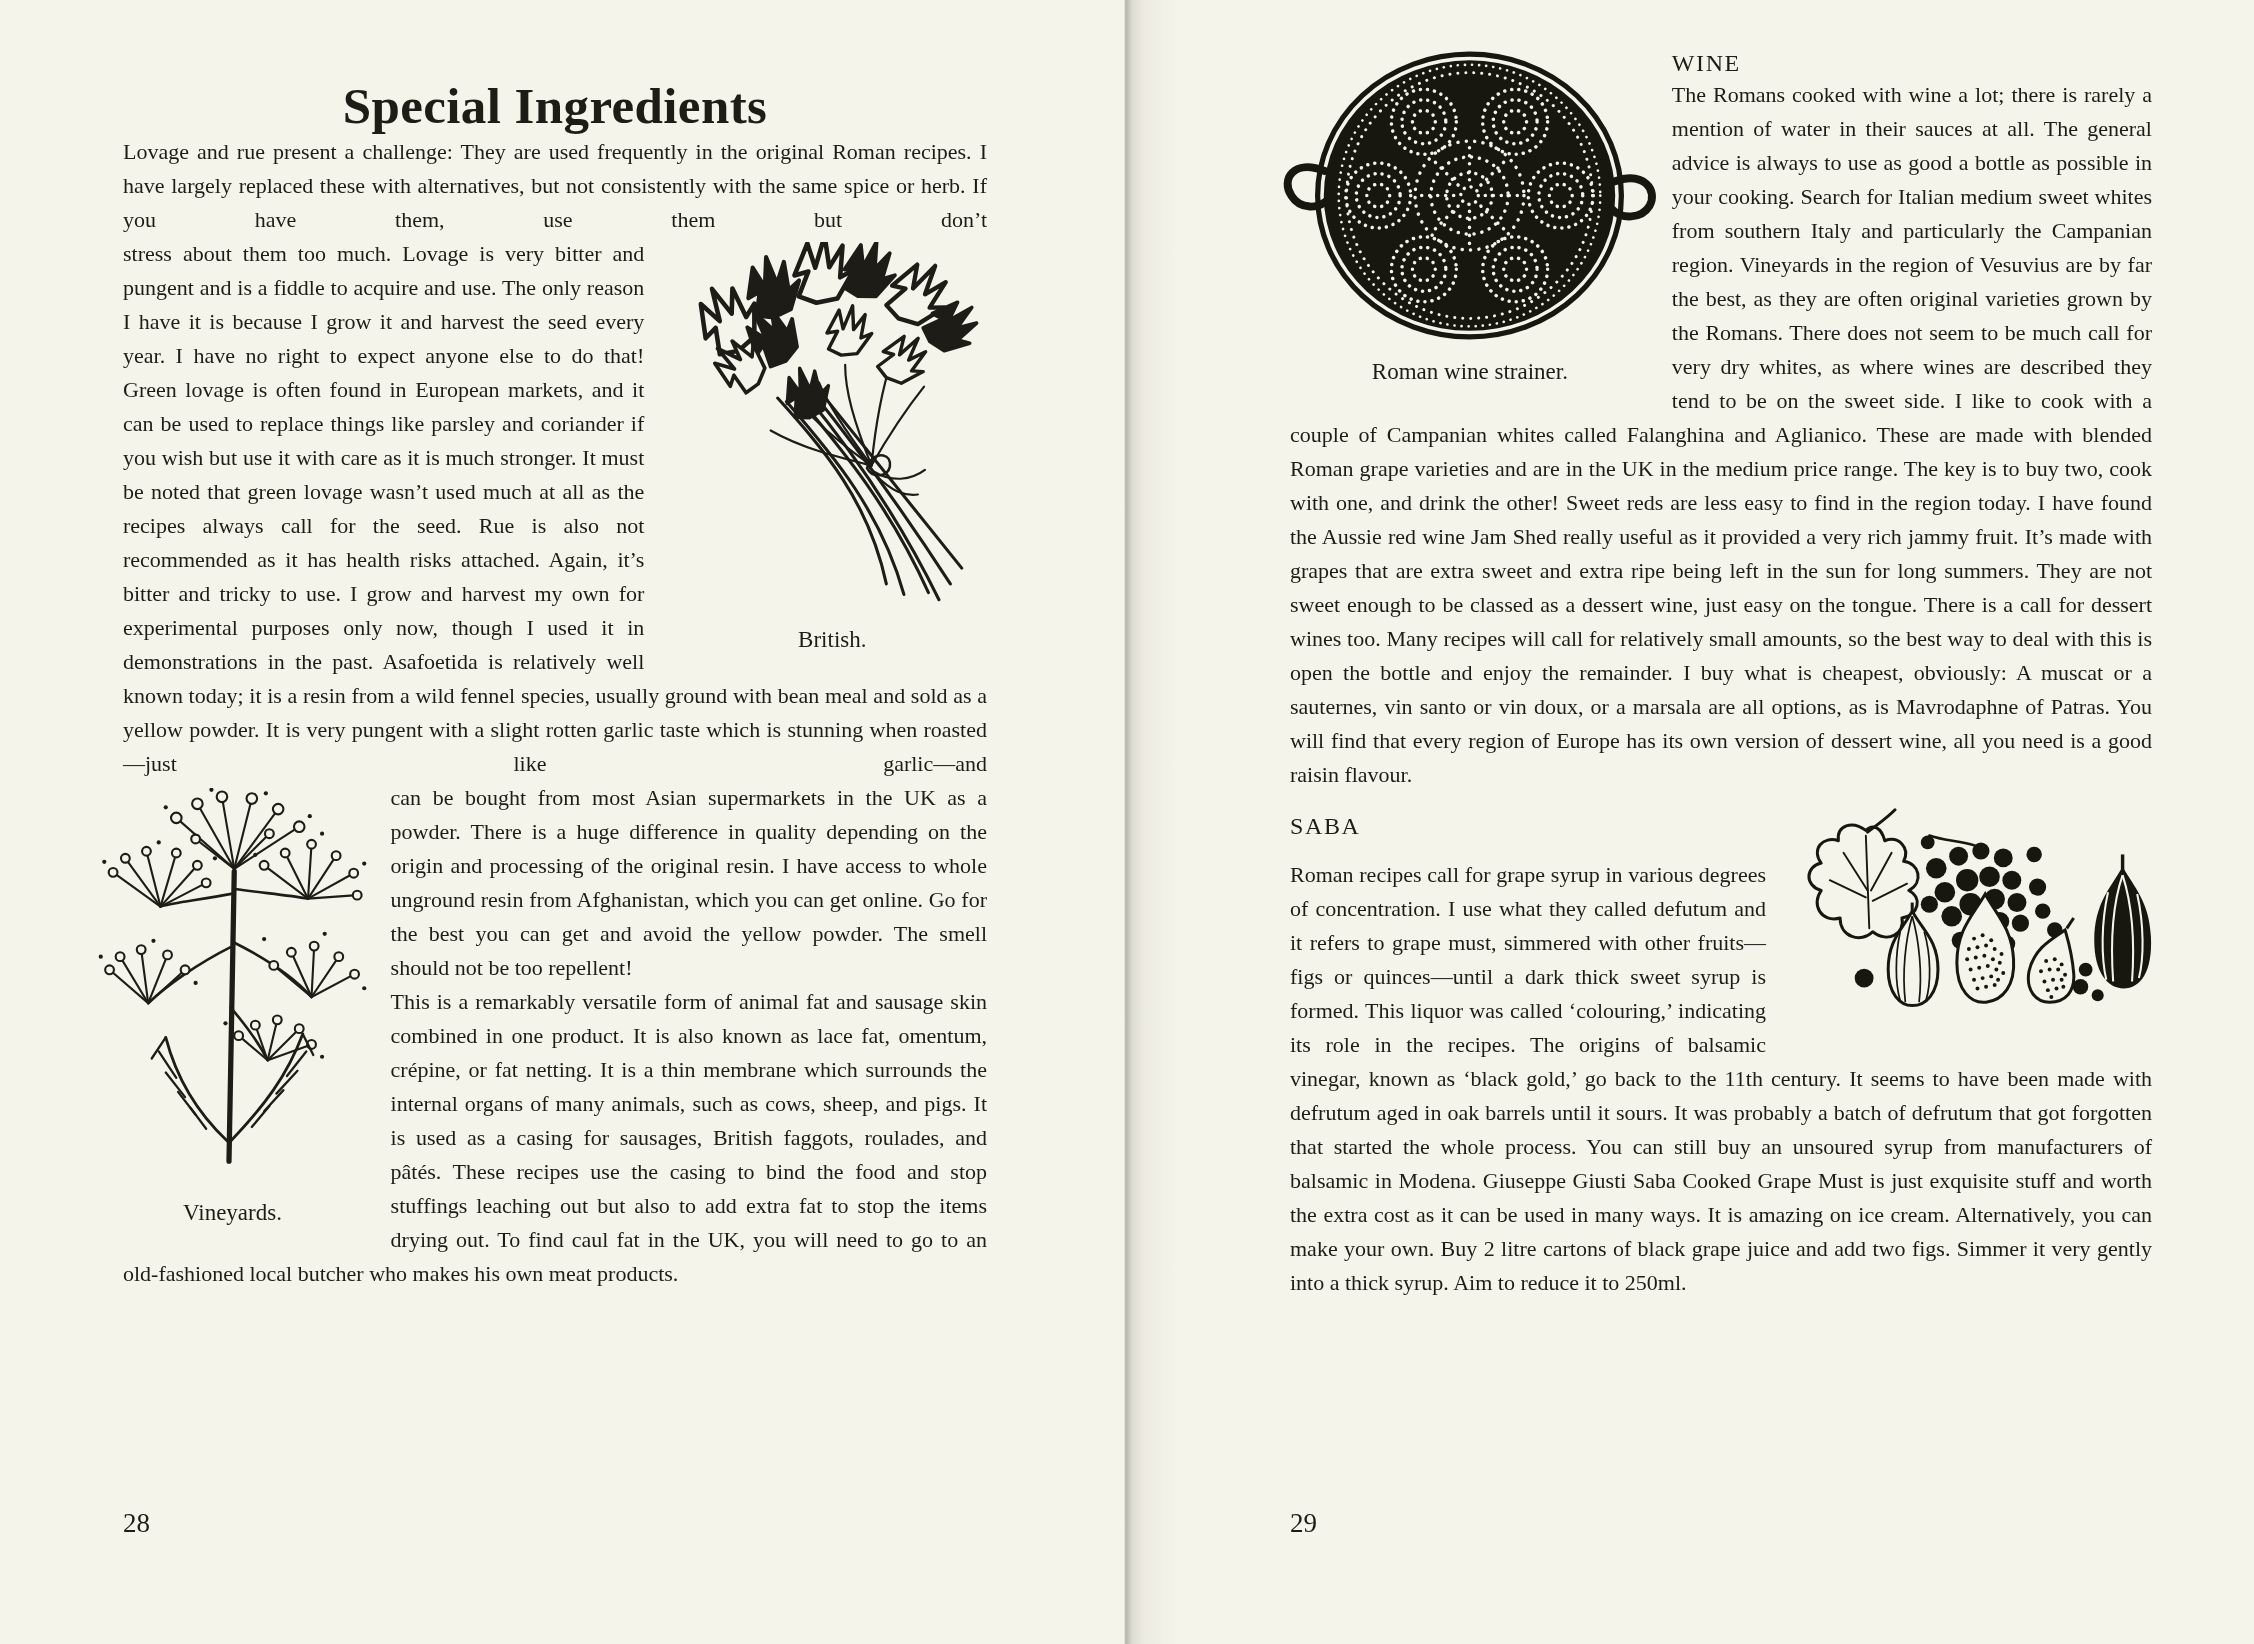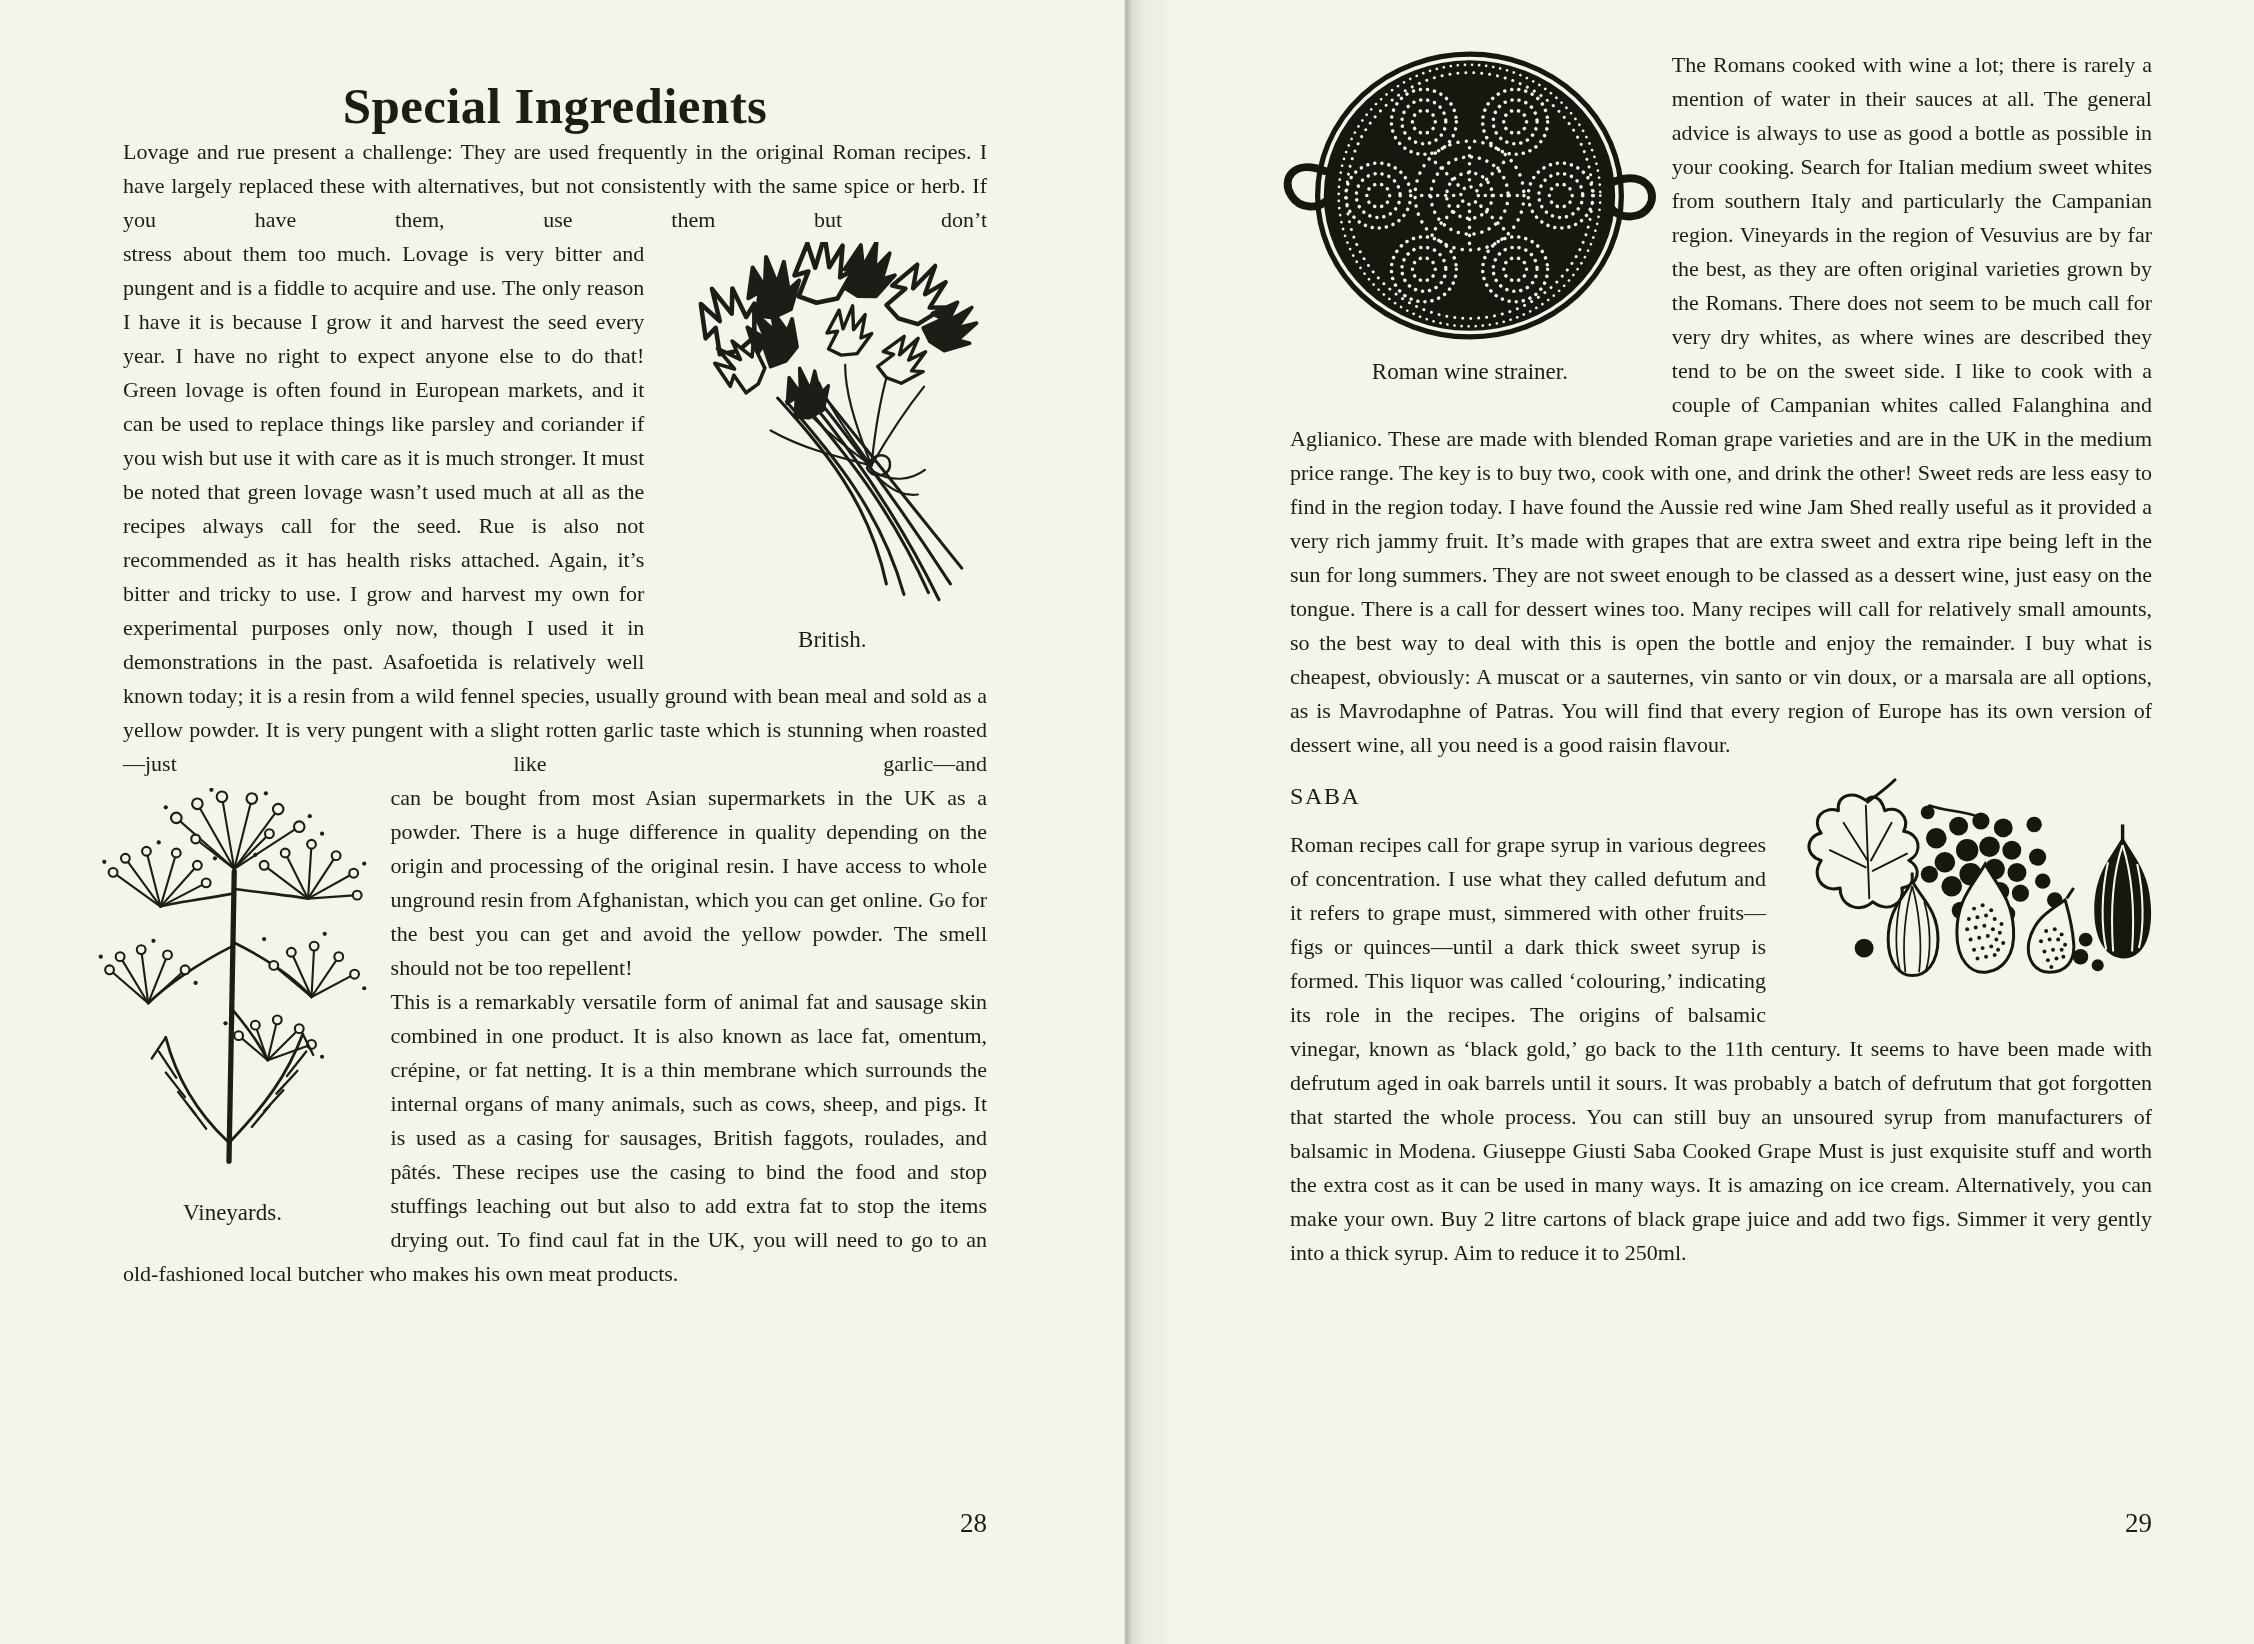--- a/index.html
+++ b/index.html
@@ -43,21 +43,21 @@
   .fig-strainer{float:left;width:395px;margin:0 4.4px 16px -17.6px;}
   .fig-grapes{float:right;width:395px;margin:-10.5px -35px 12.3px 26px;}
   .sp-heading-1{margin-top:40px;margin-bottom:8px;}
   .sp-heading-2{margin-top:32px;margin-bottom:8.8px;}
   .mt-flow{margin-top:0;}
   .wine-block{margin-top:48px;}
   .wine-head{margin-top:30px;margin-bottom:8px;}
   .saba-block{margin-top:19.3px;}
   .pagenum{
     position:absolute;top:1508px;left:0;width:100%;
-    text-align:right;font-size:27px;
+    text-align:left;font-size:27px;
   }
   svg{display:block;}
 </style>
 </head>
 <body>
 
 <div class="page page-left">
 
   <h1 class="title">Special Ingredients</h1>
 
@@ -275,20 +275,21 @@
             <circle cx="173" cy="84" r="37" stroke-dasharray="0.1 8"></circle>
           <circle cx="277" cy="84" r="13" stroke-dasharray="0.1 8"></circle>
             <circle cx="277" cy="84" r="25" stroke-dasharray="0.1 8"></circle>
             <circle cx="277" cy="84" r="37" stroke-dasharray="0.1 8"></circle>
           <circle cx="225" cy="168" r="140" stroke-dasharray="0.1 9" stroke-width="3.4"></circle>
           <circle cx="225" cy="168" r="149" stroke-dasharray="0.1 8" stroke-width="3"></circle>
         </g>
       </svg>
       <figcaption>Roman wine strainer.</figcaption>
     </figure>
+    <h2 class="shead wine-head">WINE</h2>
     <p class="para">The Romans cooked with wine a lot; there is rarely a mention of water in their sauces at all. The general advice is always to use as good a bottle as possible in your cooking. Search for Italian medium sweet whites from southern Italy and particularly the Campanian region. Vineyards in the region of Vesuvius are by far the best, as they are often original varieties grown by the Romans. There does not seem to be much call for very dry whites, as where wines are described they tend to be on the sweet side. I like to cook with a couple of Campanian whites called Falanghina and Aglianico. These are made with blended Roman grape varieties and are in the UK in the medium price range. The key is to buy two, cook with one, and drink the other! Sweet reds are less easy to find in the region today. I have found the Aussie red wine Jam Shed really useful as it provided a very rich jammy fruit. It’s made with grapes that are extra sweet and extra ripe being left in the sun for long summers. They are not sweet enough to be classed as a dessert wine, just easy on the tongue. There is a call for dessert wines too. Many recipes will call for relatively small amounts, so the best way to deal with this is open the bottle and enjoy the remainder. I buy what is cheapest, obviously: A muscat or a sauternes, vin santo or vin doux, or a marsala are all options, as is Mavrodaphne of Patras. You will find that every region of Europe has its own version of dessert wine, all you need is a good raisin flavour.</p>
   </div>
 
   <div class="flow saba-block">
     <figure class="fig-grapes">
       <svg width="395" height="228" viewBox="0 0 460 265" fill="none">
         <path d="M120 10 C108 22 98 28 88 36" stroke="#17160f" stroke-width="3.5" stroke-linecap="round"></path>
         <path d="M86 34 C70 22 52 28 54 46 C36 40 22 56 34 72 C16 76 14 98 34 104 C22 120 34 142 56 136 C56 158 80 166 94 152 C112 166 132 154 128 136 C148 132 152 112 136 104 C154 94 148 72 130 70 C138 54 124 40 108 46 C104 30 94 26 86 34 Z" stroke="#17160f" stroke-width="3.5" stroke-linejoin="round"></path>
         <g stroke="#17160f" stroke-width="2.2" stroke-linecap="round">
           <path d="M86 40 L90 148"></path>

